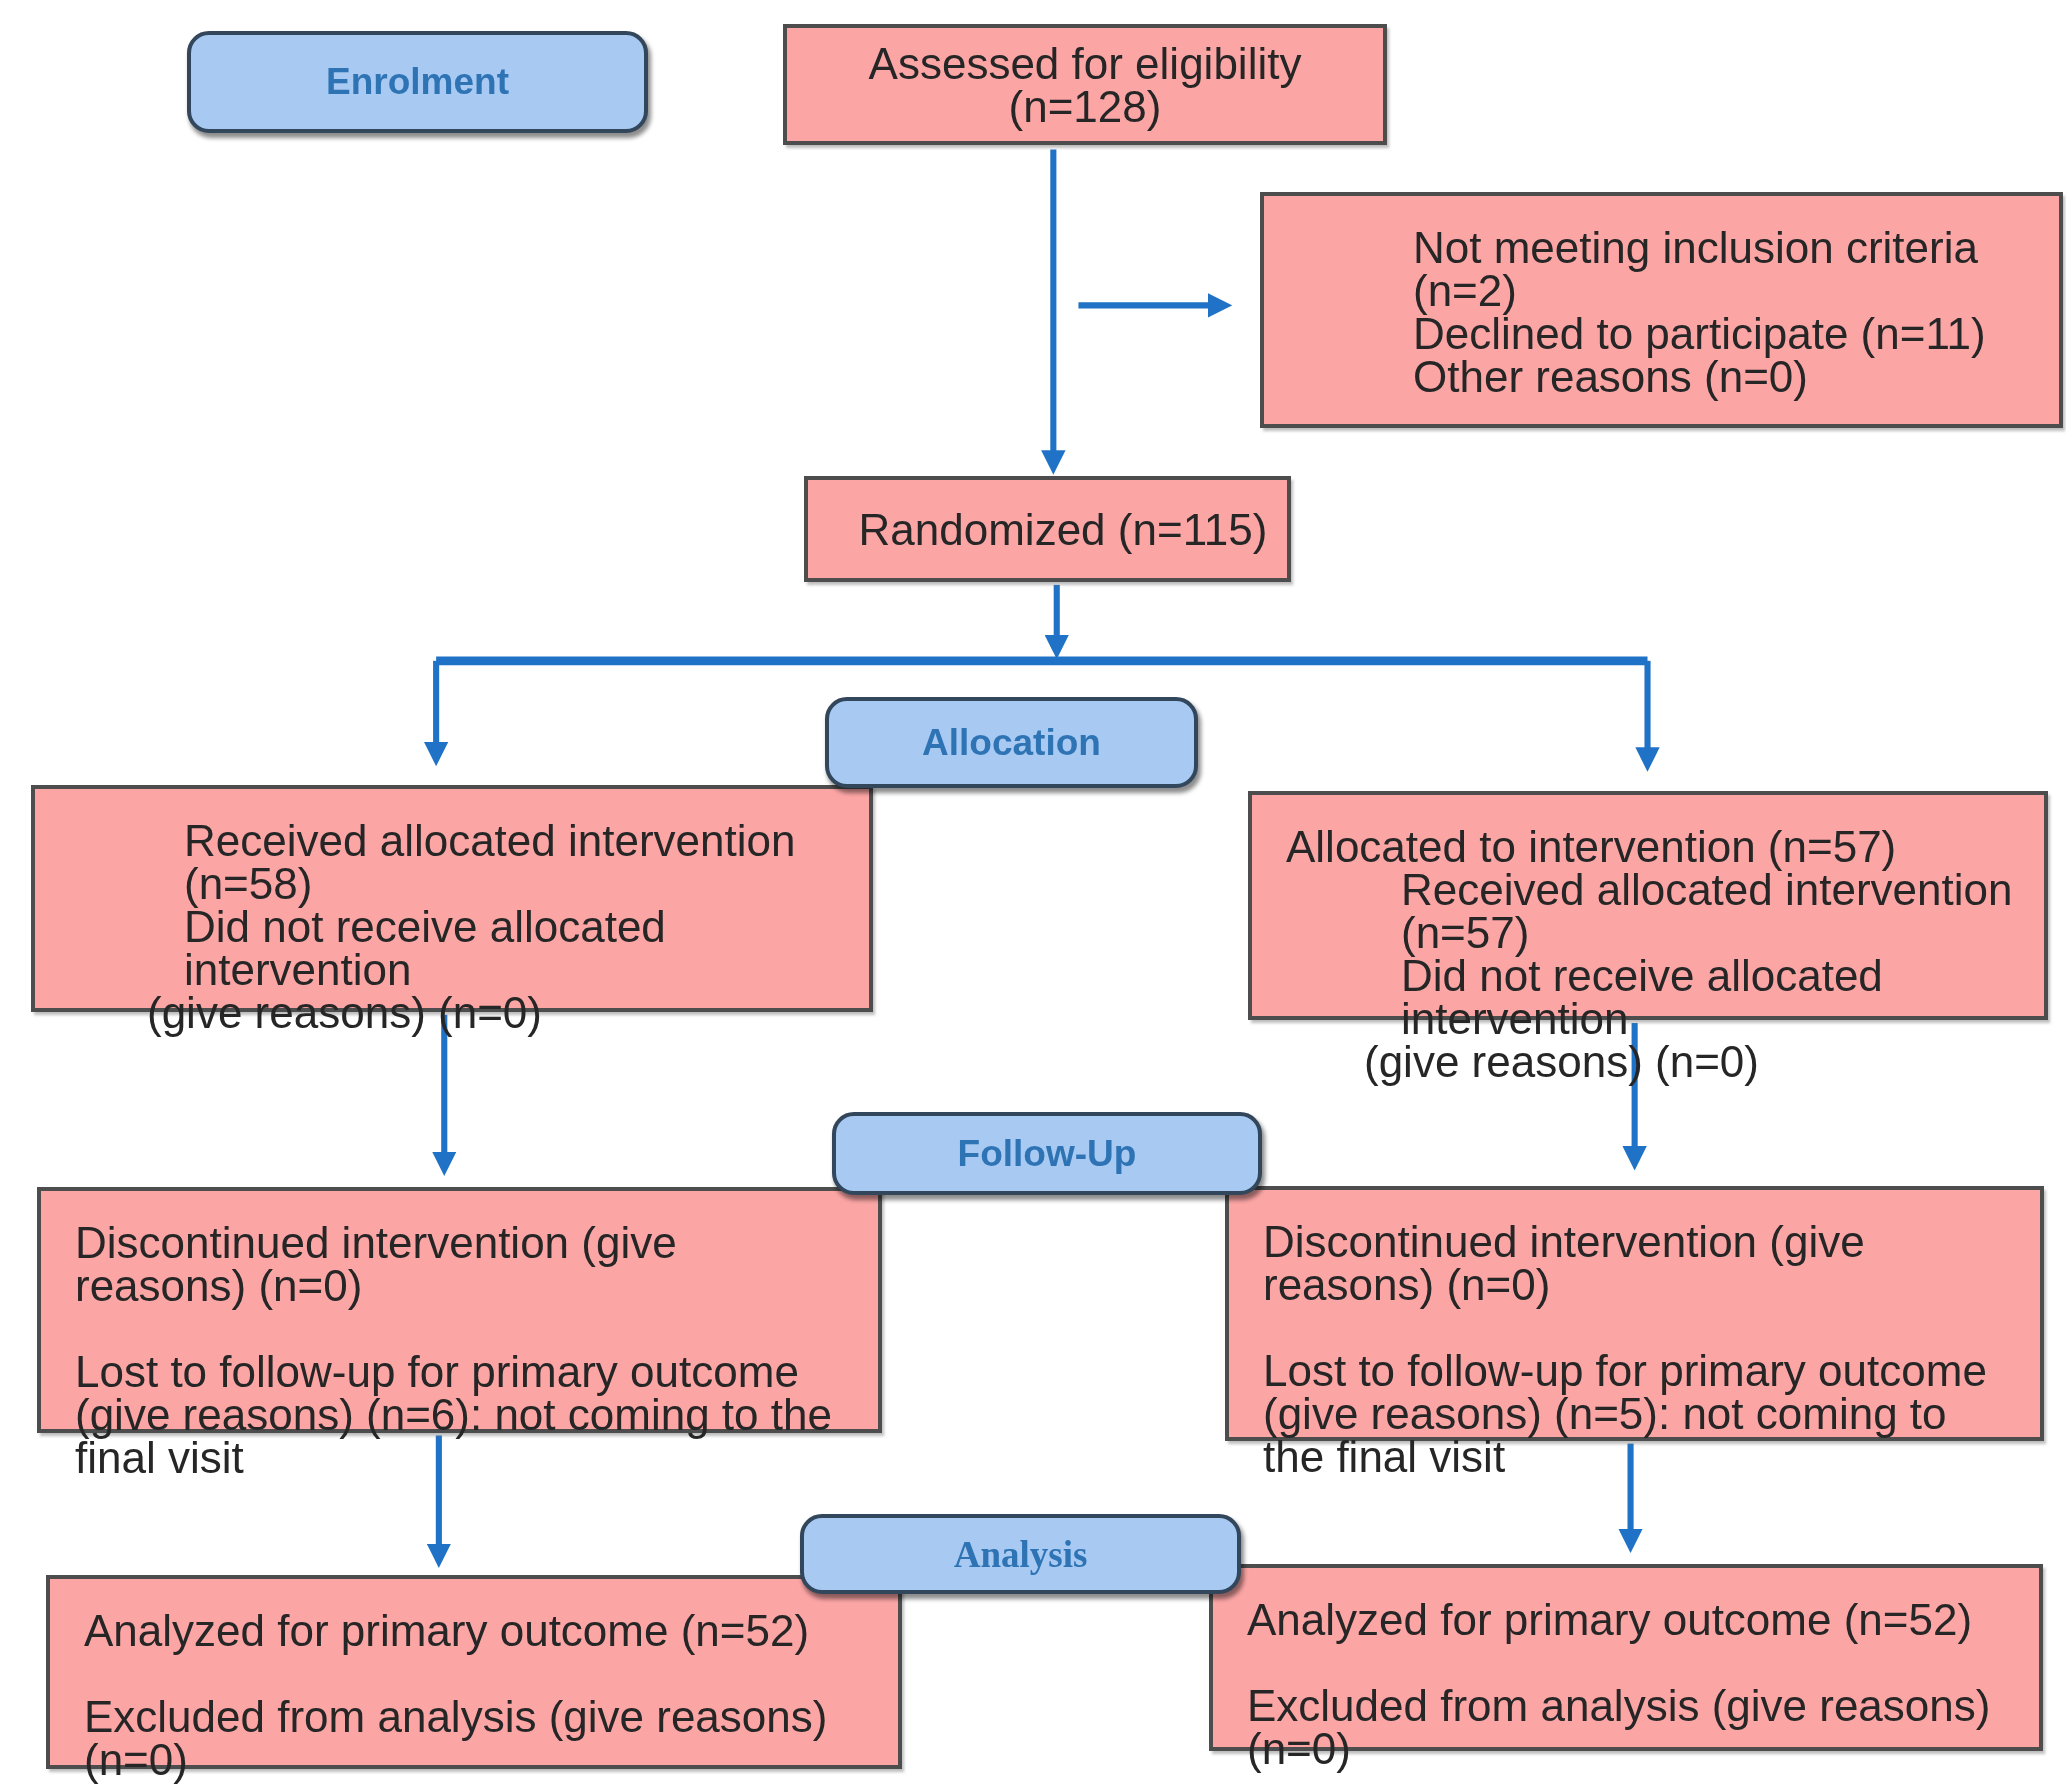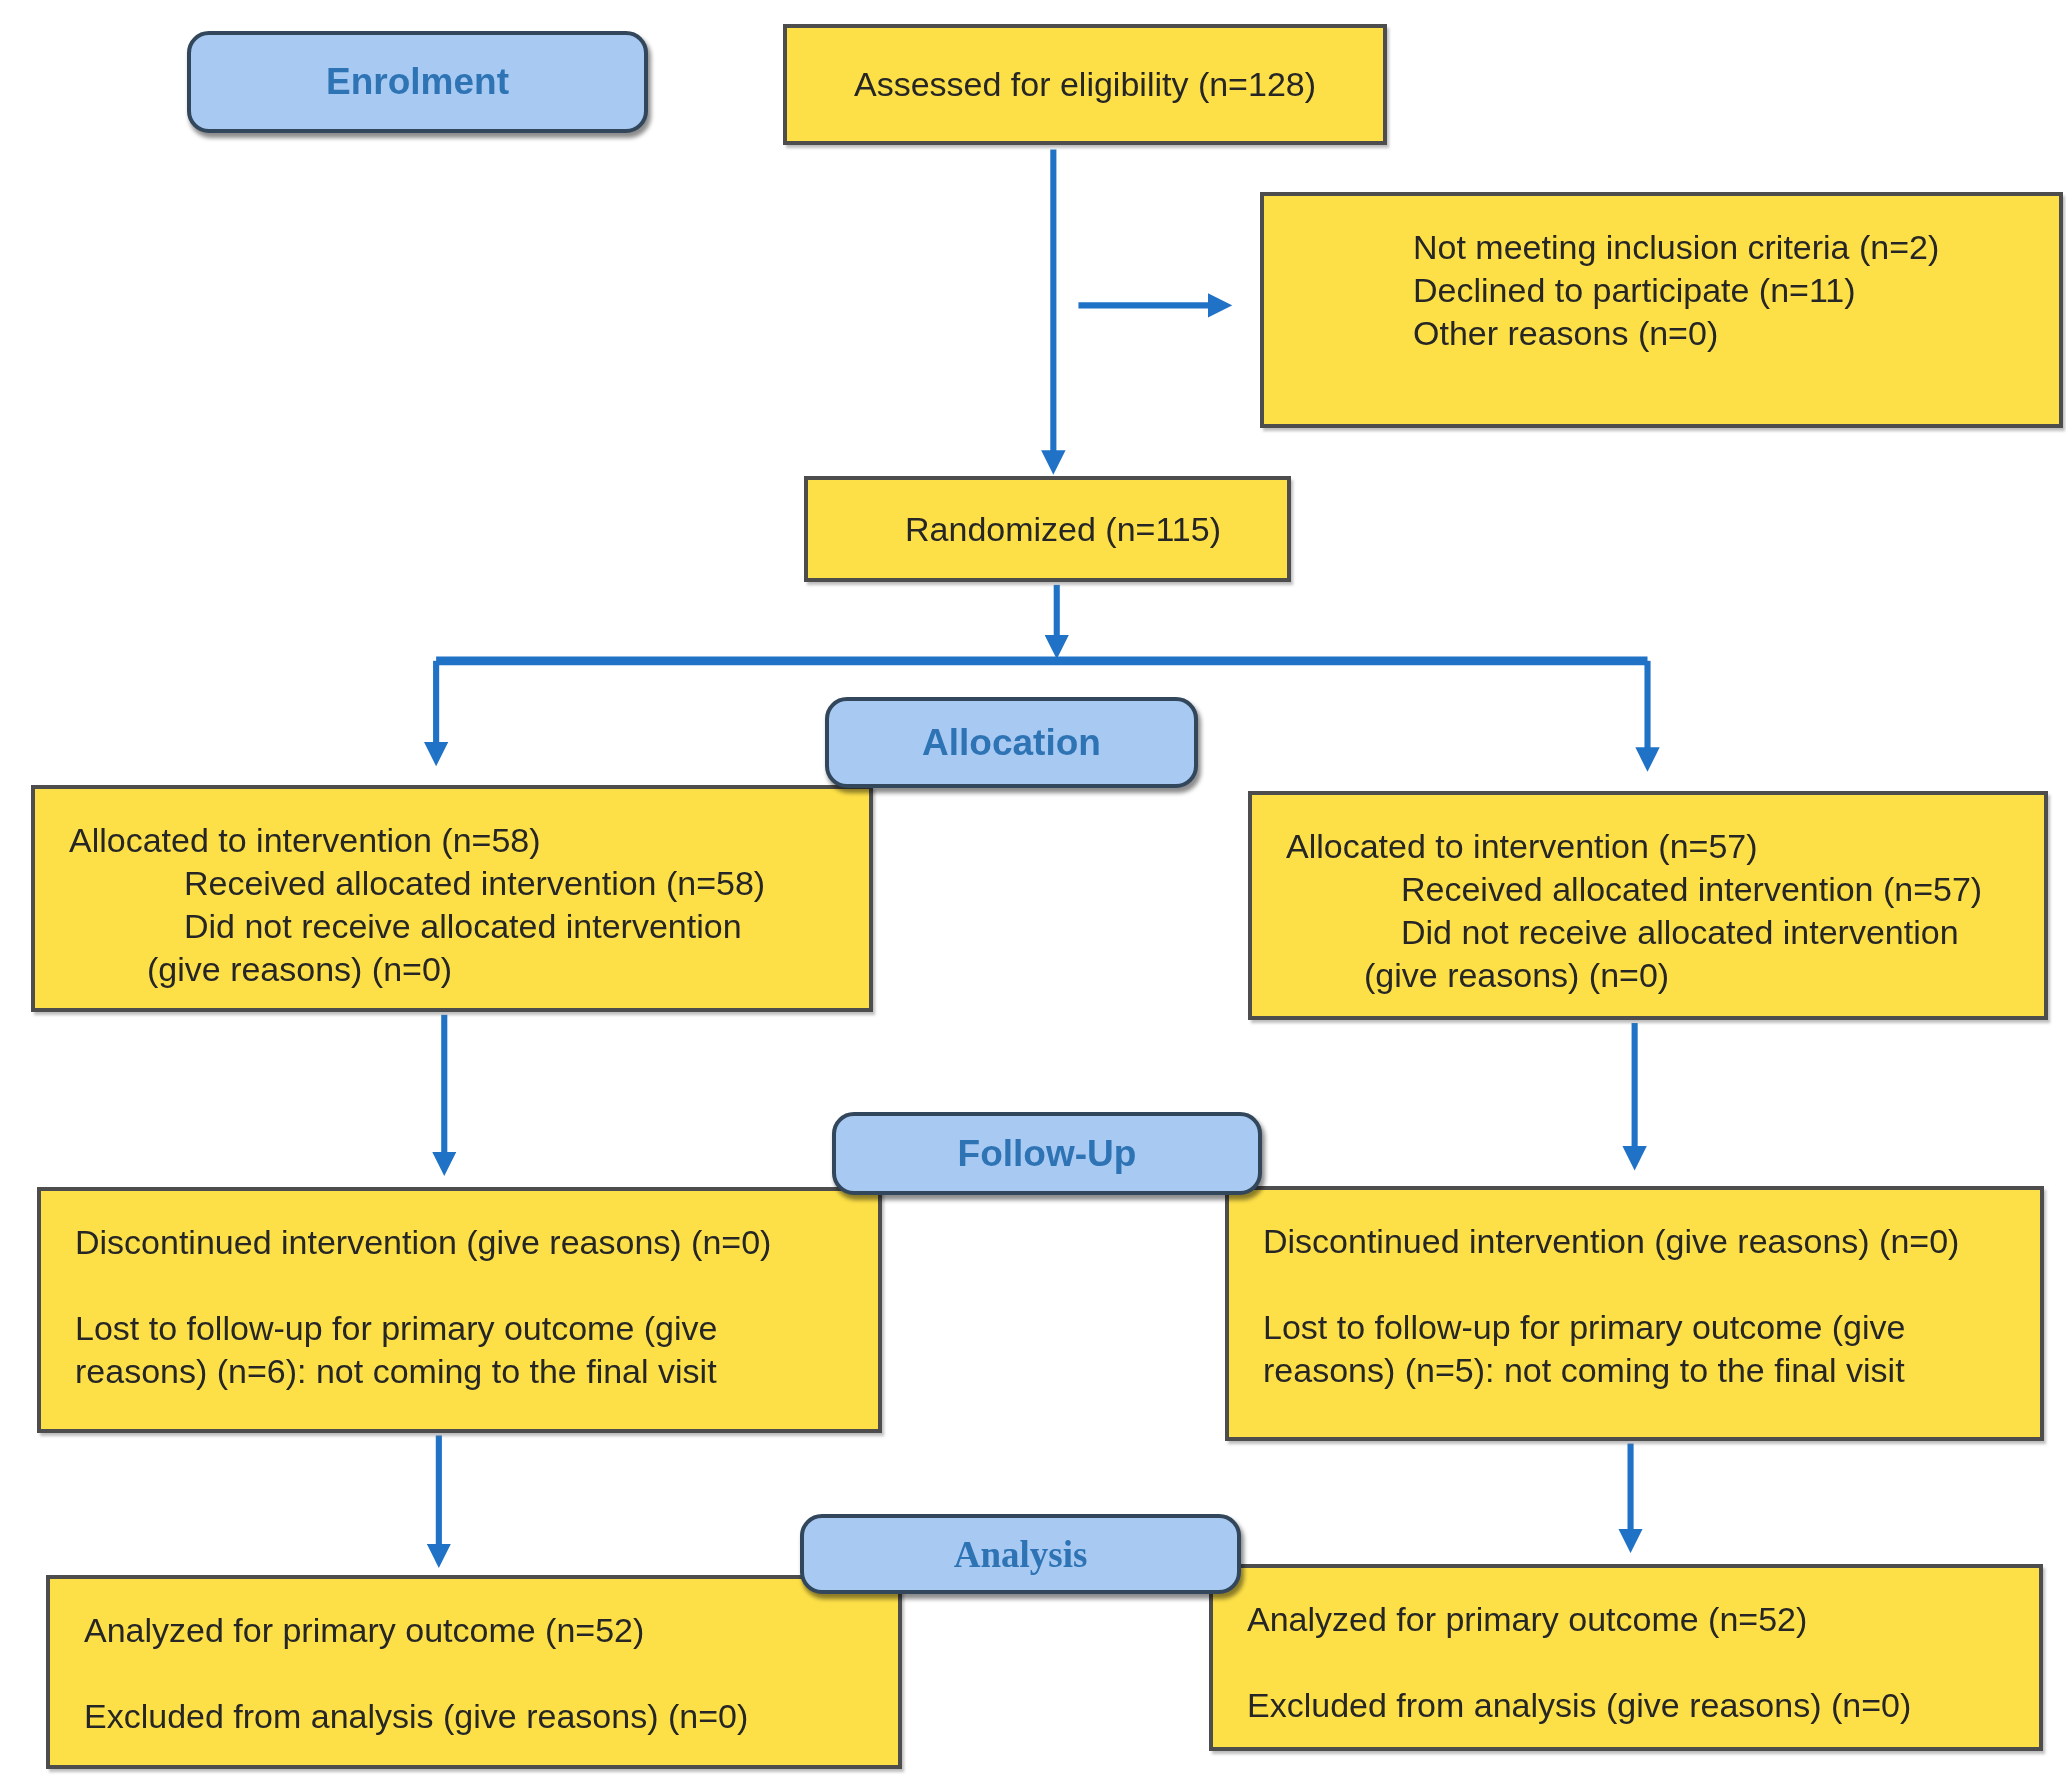--- a/index.html
+++ b/index.html
@@ -20,24 +20,24 @@
     overflow:hidden;
   }
   .arrow-layer{position:absolute;left:0;top:0;z-index:1;}
   .arrow{stroke:var(--arrow);stroke-width:9;fill:none;}
   .arrow-bar{stroke:var(--arrow);stroke-width:13;fill:none;}
   .ah{fill:var(--arrow);}
 
   .box{
     position:absolute;
     box-sizing:border-box;
-    background:#fde047;
+    background:#fca5a5;
     border:4.1px solid var(--box-border);
     box-shadow:3.4px 4.1px 2.7px rgba(125,125,125,0.5);
-    font-size:34px;line-height:43px;
+    font-size:44px;line-height:43px;
     z-index:2;
   }
   .box.center{display:flex;align-items:center;justify-content:center;text-align:center;}
   .box.lines{padding:30px 20.3px 0 34px;}
   .indent{margin-left:115px;}
   .hang{margin-left:78px;}
   .gap{margin-top:43px;}
 
   .pill{
     position:absolute;
@@ -112,21 +112,20 @@
     <div class="indent">Not meeting inclusion criteria (n=2)</div>
     <div class="indent">Declined to participate (n=11)</div>
     <div class="indent">Other reasons (n=0)</div>
   </div>
 
   <div class="box center" id="box-randomized">
     <span>Randomized (n=115)</span>
   </div>
 
   <div class="box lines" id="box-alloc-left">
-    <div>Allocated to intervention (n=58)</div>
     <div class="indent">Received allocated intervention (n=58)</div>
     <div class="indent">Did not receive allocated intervention</div>
     <div class="hang">(give reasons) (n=0)</div>
   </div>
 
   <div class="box lines" id="box-alloc-right">
     <div>Allocated to intervention (n=57)</div>
     <div class="indent">Received allocated intervention (n=57)</div>
     <div class="indent">Did not receive allocated intervention</div>
     <div class="hang">(give reasons) (n=0)</div>

